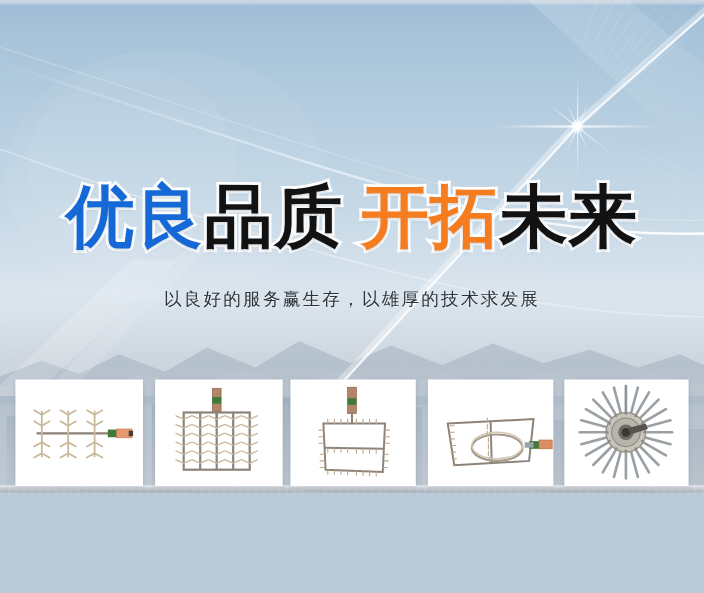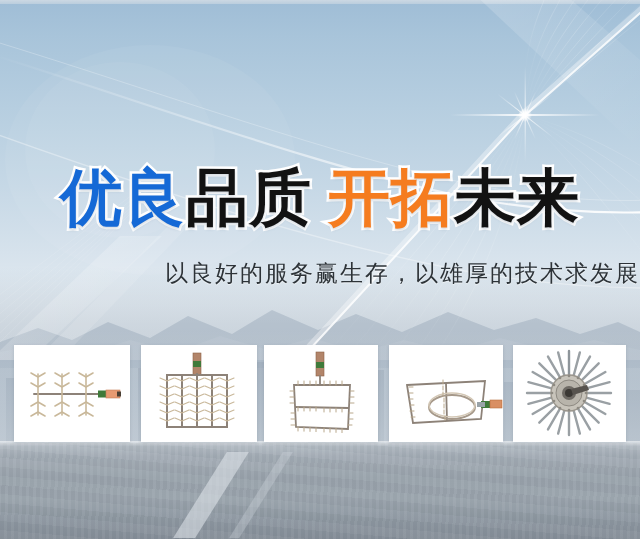--- a/index.html
+++ b/index.html
@@ -5,21 +5,21 @@
 <style>
   * { margin:0; padding:0; box-sizing:border-box; }
   html,body { width:640px; height:539px; overflow:hidden; }
   body {
     font-family:"Liberation Sans","DejaVu Sans",sans-serif;
     background:#b9cbd9;
   }
 
   #stage {
     position:relative;
-    width:640px; height:539px;
+    width:640px; height:448px;
     overflow:hidden;
     background:#aebfce;
   }
 
   
   .sky {
     position:absolute; left:0; top:0; width:640px; height:360px;
     background:
       linear-gradient(to bottom,
         #9fbdd6 0%,
@@ -104,22 +104,22 @@
     white-space:nowrap;
     -webkit-text-stroke:5px #ffffff;
     paint-order:stroke fill;
     text-shadow:0 2px 3px rgba(120,140,160,.30);
   }
   .headline .seg { display:inline; }
   .headline .gap { display:inline-block; width:16px; }
 
   .subtitle {
     position:absolute; left:0; top:258px; width:640px;
-    text-align:right;
-    font-size:23px; line-height:30px;
+    text-align:center;
+    font-size:16px; line-height:30px;
     color:#2d3338;
     letter-spacing:2px;
     white-space:nowrap;
     text-shadow:0 1px 1px rgba(255,255,255,.6);
   }
 
   
   .cards { position:absolute; left:0; top:0; width:640px; height:539px; }
   .card {
     position:absolute;

